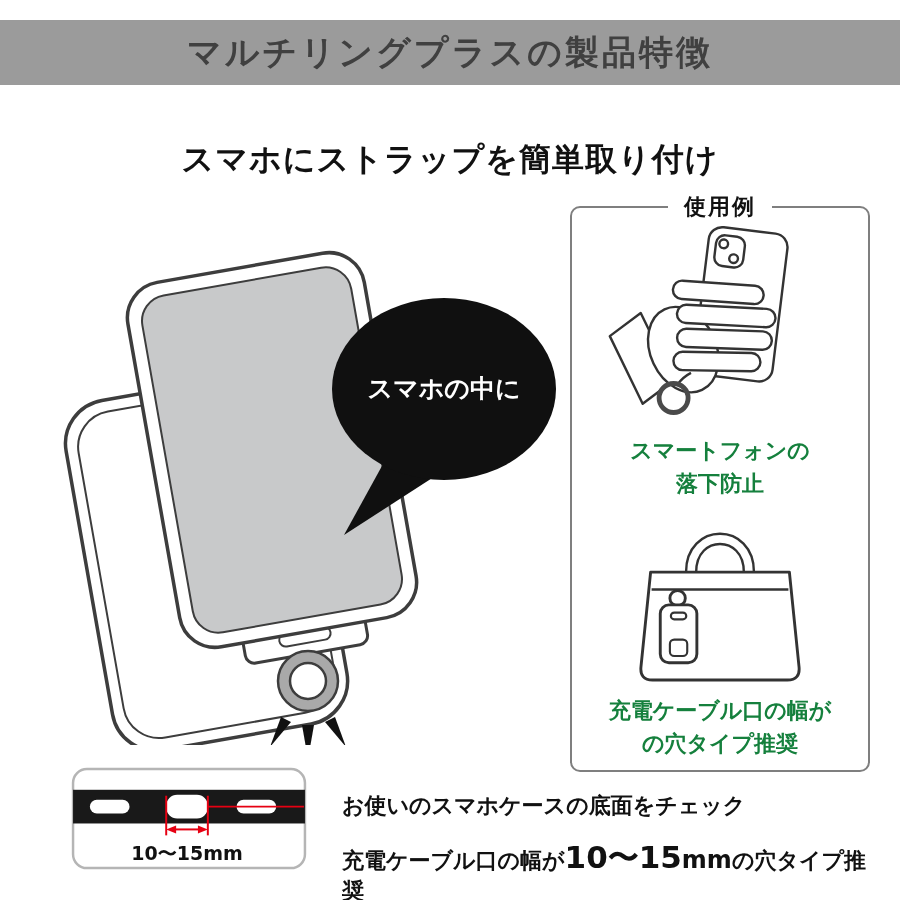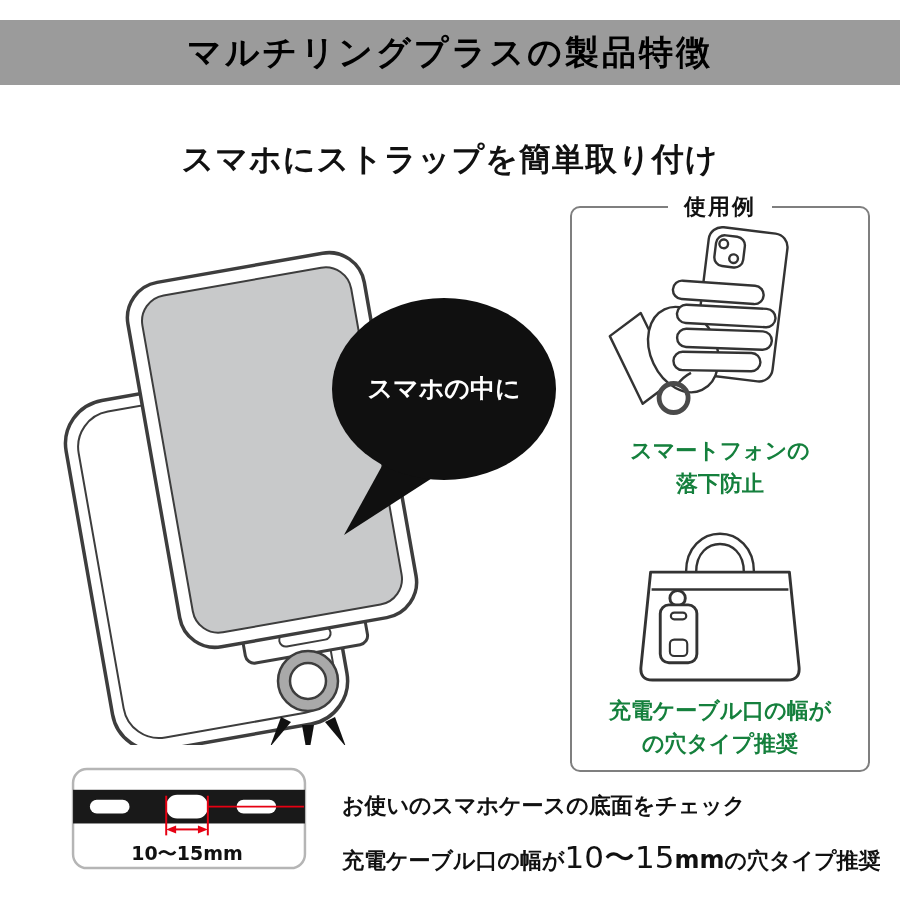--- a/index.html
+++ b/index.html
@@ -3,21 +3,21 @@
 <meta charset="utf-8">
 <style>
   * { box-sizing: border-box; }
   html,body { margin:0; padding:0; background:#fff; }
   body { font-family:"DejaVu Sans","Liberation Sans",sans-serif; }
   .page { position:relative; width:900px; height:900px; background:#ffffff; overflow:hidden; }
 
   
   .banner { position:absolute; top:20px; left:0; width:900px; height:65px;
             background:#9b9b9b; display:flex; align-items:center; justify-content:center; }
-  .banner h1 { margin:0; font-size:34px; font-weight:700; color:#000000; letter-spacing:3px; }
+  .banner h1 { margin:0; font-size:34px; font-weight:700; color:#404040; letter-spacing:3px; }
 
   
   .subtitle { position:absolute; top:138px; left:0; width:900px; margin:0;
               text-align:center; font-size:32px; font-weight:700; color:#111; letter-spacing:1px; }
 
   
   .illo { position:absolute; left:40px; top:235px; width:480px; height:510px; }
   .illo svg.main { position:absolute; left:0; top:0; }
 
   .bubble { position:absolute; left:292px; top:63px; width:224px; height:182px;
@@ -39,21 +39,21 @@
 
   
   .strap-diagram { position:absolute; left:70px; top:766px; width:238px; height:110px; }
   .measure-label { position:absolute; left:37px; top:75px; width:160px; text-align:center;
                    font-size:19px; font-weight:700; color:#111; }
 
   
   .bottom-note { position:absolute; left:342px; top:792px; width:545px; color:#111; }
   .bottom-note p { margin:0; font-size:22px; font-weight:600; line-height:1.3; }
   .bottom-note p.line2 { margin-top:16px; }
-  .bottom-note .em { font-size:31px; font-weight:400; }
+  .bottom-note .em { font-size:31px; font-weight:700; }
   .bottom-note .em-unit { font-size:24px; font-weight:700; }
 </style>
 </head>
 <body>
 
 <div class="page">
 
   <header class="banner">
     <h1>マルチリングプラスの製品特徴</h1>
   </header>

